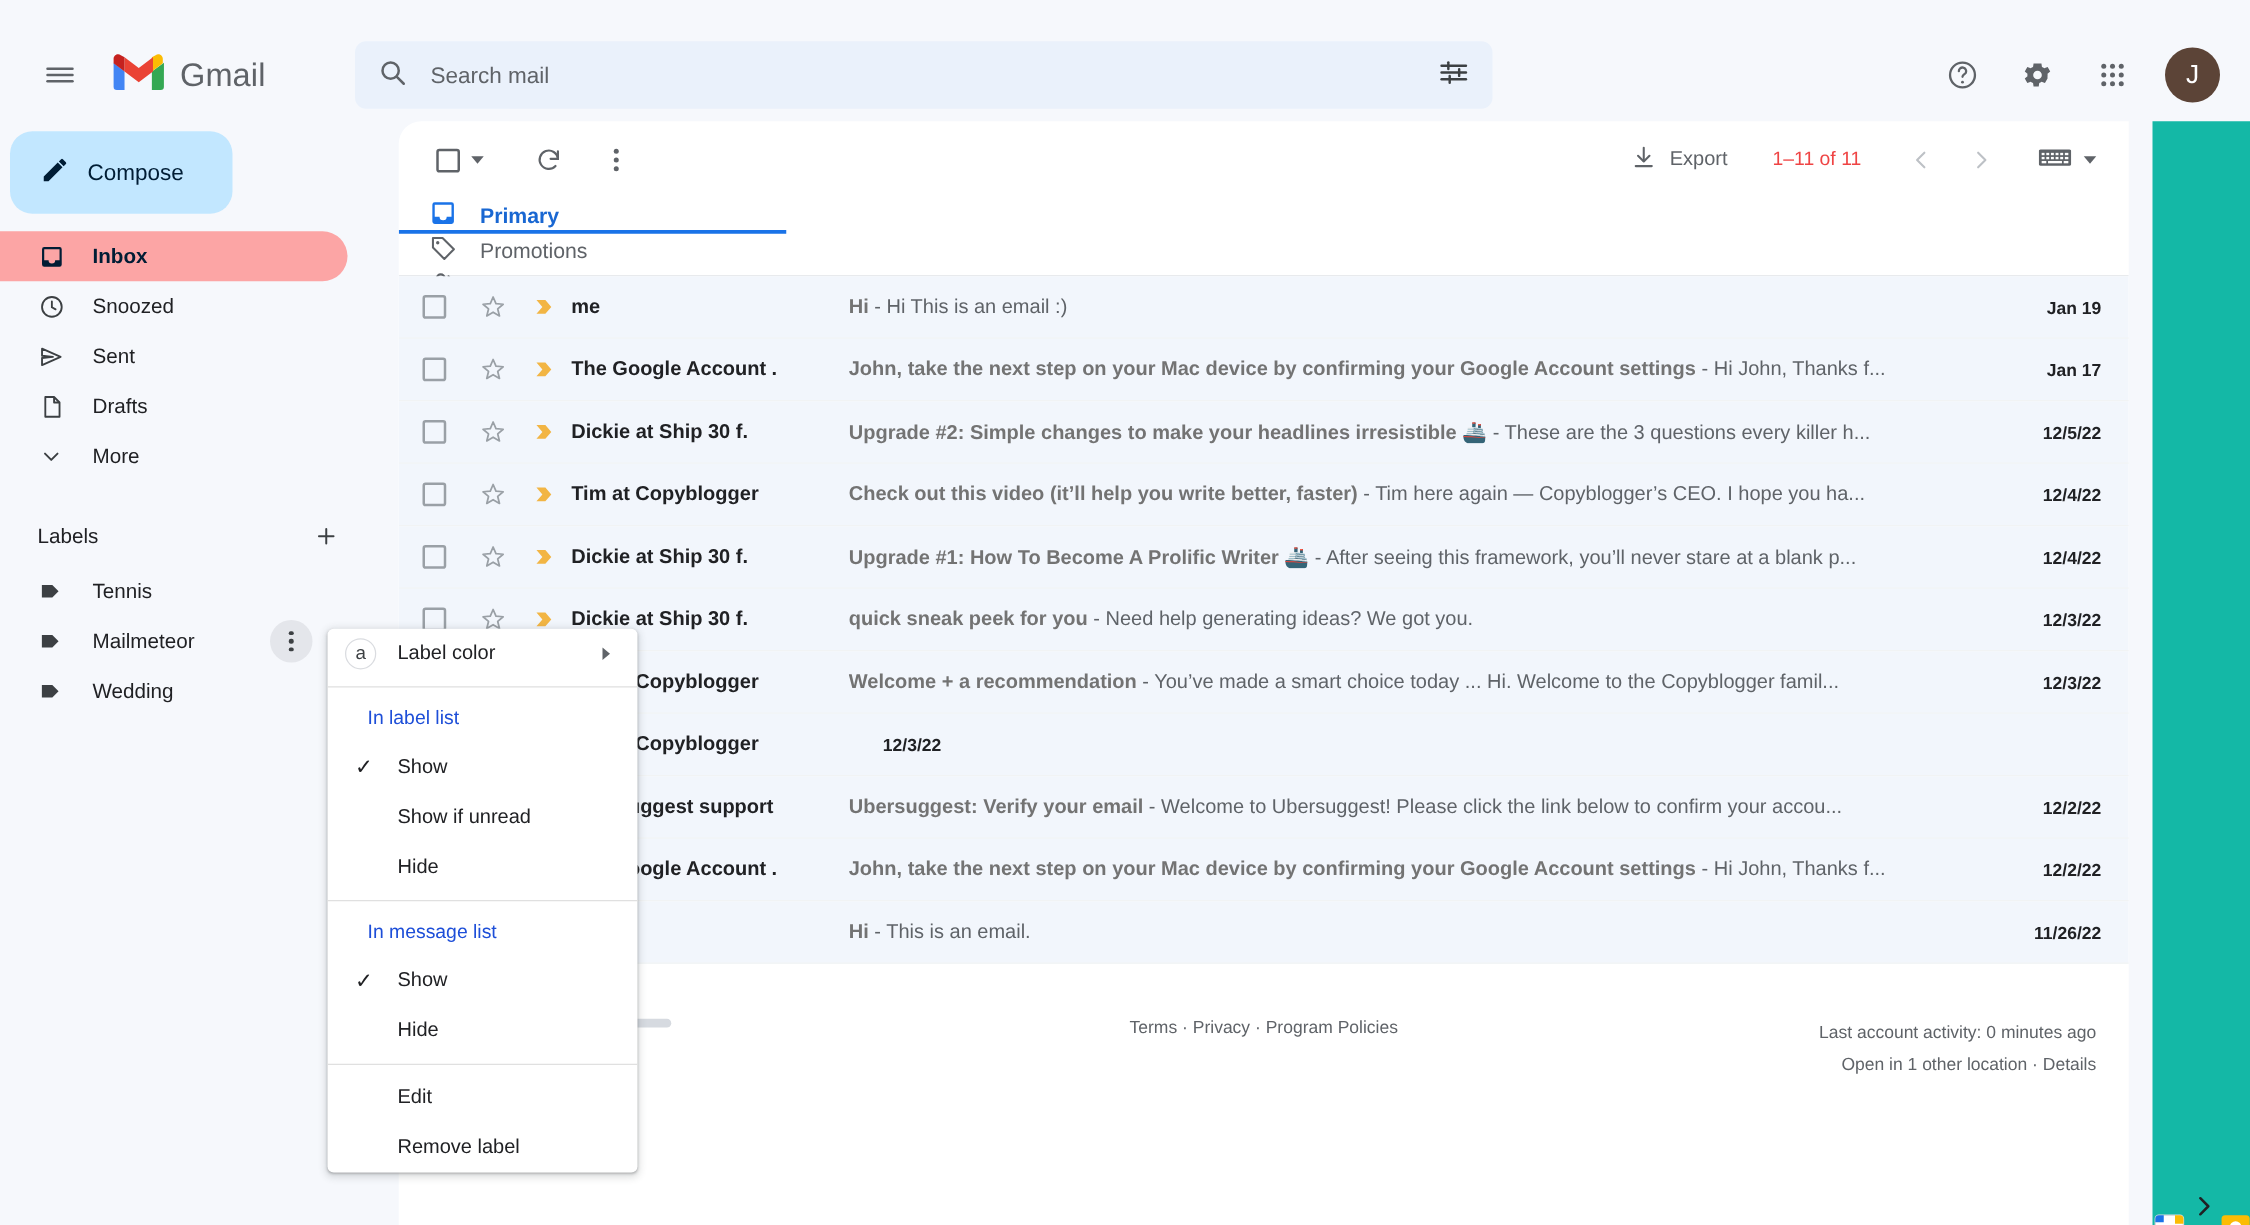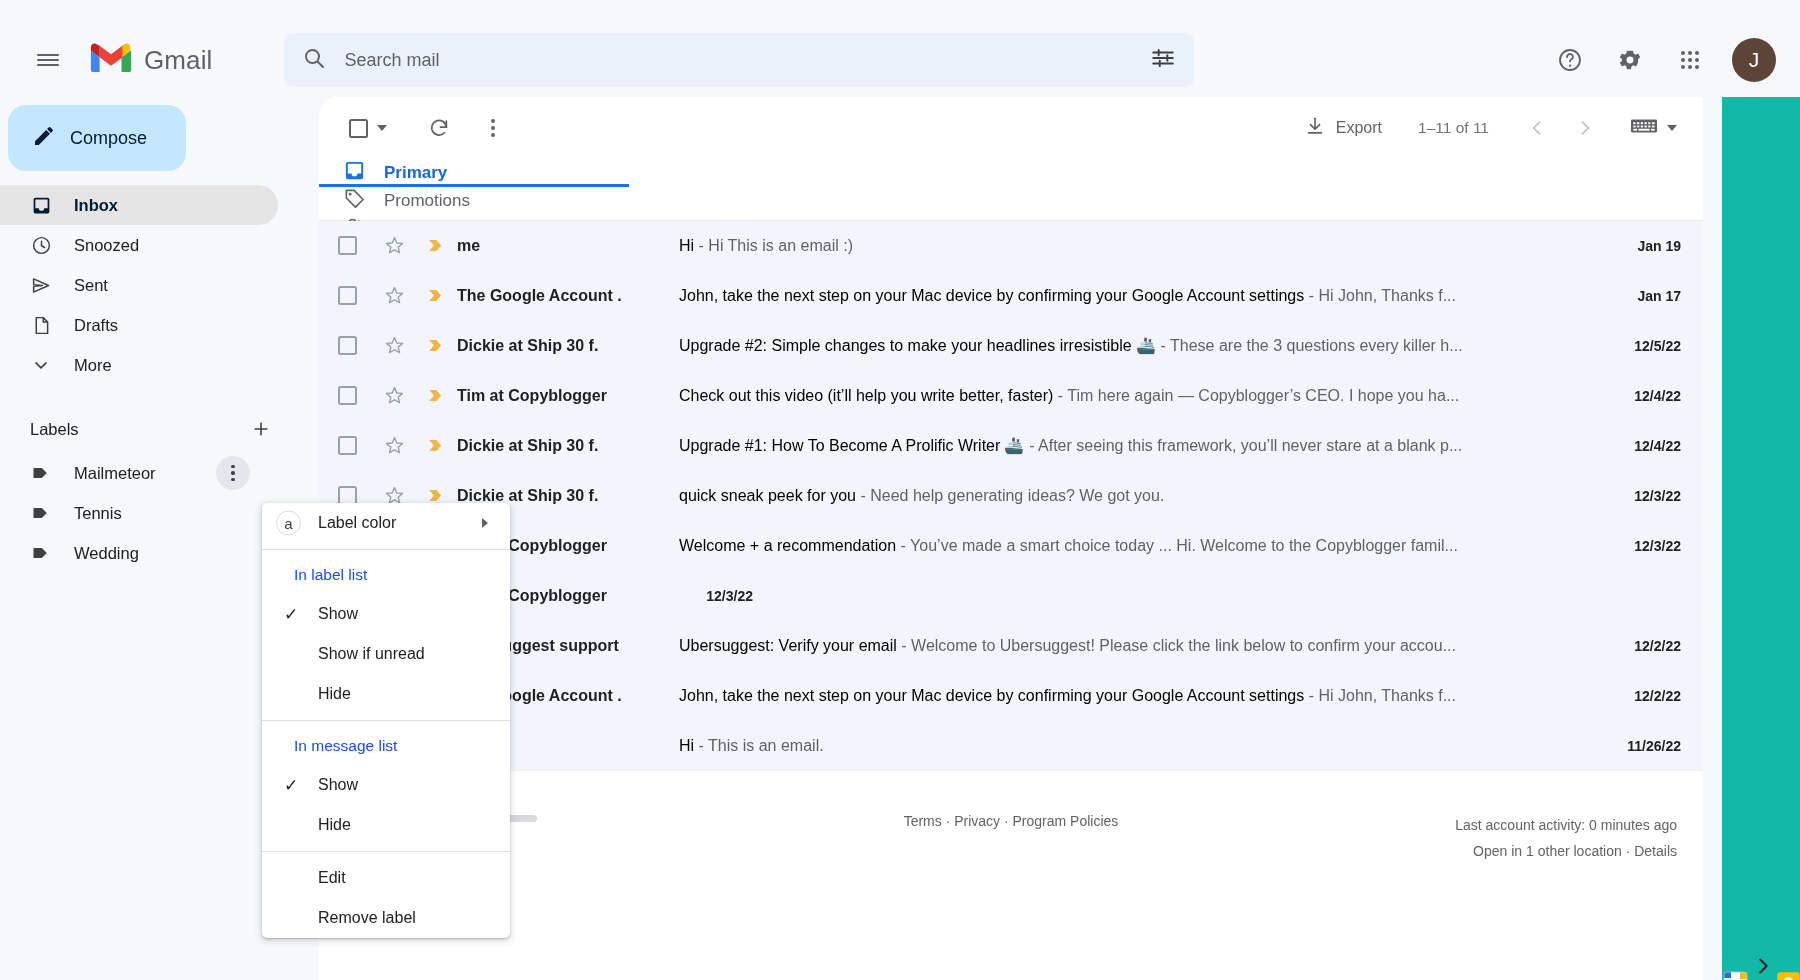--- a/index.html
+++ b/index.html
@@ -57,21 +57,21 @@
     background:#C2E7FF; border-radius:18px; border:0;
     padding: 0 24px; cursor:pointer;
     font-size:18px; color:#001D35; font-family:"Liberation Sans", sans-serif;
   }
   .nav-item {
     display:flex; align-items:center; gap:22px;
     height: 40px; padding-left: 30px; margin-right: 22px;
     border-radius: 0 20px 20px 0; cursor:pointer;
     font-size: 16.5px; color:#202124;
   }
-  .nav-item.active { background:#e5e5e5; font-weight:bold; color:#001D35; }
+  .nav-item.active { background:#fca5a5; font-weight:bold; color:#001D35; }
   .nav-ico { width:22px; height:22px; display:flex; align-items:center; justify-content:center; flex:0 0 22px; }
   .labels-head {
     display:flex; align-items:center; height:44px;
     padding-left:30px; margin: 22px 22px 2px 0; font-size:16.5px; color:#202124;
   }
   .labels-head .plus { margin-left:auto; width:34px; height:34px; border-radius:50%;
     display:flex; align-items:center; justify-content:center; cursor:pointer; }
   .label-item { position:relative; }
   .label-more {
     position:absolute; right: 28px; top: 50%; transform: translateY(-50%);
@@ -85,21 +85,21 @@
   .main {
     flex:1; background:#fff; border-radius: 18px 0 0 18px;
     margin-right: 0; position:relative; overflow:hidden;
   }
   .toolbar { height: 62px; display:flex; align-items:center; padding: 0 16px 0 22px; }
   .tb-check { display:flex; align-items:center; cursor:pointer; padding: 8px; border-radius:50%; }
   .sqbox { width:19px; height:19px; border:2px solid #5f6368; border-radius:2.5px; }
   .caret-dn { width:0;height:0;border-left:5px solid transparent;border-right:5px solid transparent;border-top:6px solid #5f6368; margin-left:9px;}
   .tb-right { margin-left:auto; display:flex; align-items:center; gap: 4px; justify-content: flex-end; }
   .export-btn { display:flex; align-items:center; gap:10px; padding: 8px 14px; border-radius:6px; cursor:pointer; font-size:16px; color:#5f6368;}
-  .page-count { font-size:15.5px; color:#737373; margin: 0 22px 0 18px; }
+  .page-count { font-size:15.5px; color:#ef4444; margin: 0 22px 0 18px; }
   .nav-arrow { width:44px;height:44px;border-radius:50%;display:flex;align-items:center;justify-content:center;cursor:pointer;}
   .kb-btn { display:flex;align-items:center;gap:8px;padding:8px 10px;border-radius:6px;cursor:pointer;margin-left:10px;}
 
   
   .tabs { display:flex; height: 62px; border-bottom: 1px solid #e8eaed; flex-direction: column; }
   .tab {
     width: 310px; display:flex; align-items:center; gap:18px;
     padding-left: 24px; cursor:pointer; font-size:17px; color:#5f6368;
     position:relative;
   }
@@ -117,21 +117,21 @@
   }
   .r-cb { width:56px; display:flex; justify-content:center; }
   .r-cb .sqbox { border-color:#9aa0a6; }
   .r-star { width:38px; display:flex; justify-content:center; }
   .r-imp { width:44px; display:flex; justify-content:center; }
   .r-sender { width: 222px; color:#202124; font-weight:bold; overflow:hidden; white-space:nowrap; text-overflow:ellipsis; padding-right:14px;}
   .r-subject {
     flex:1; overflow:hidden; white-space:nowrap; text-overflow:ellipsis;
     padding-right: 30px;
   }
-  .r-subject b { font-weight:normal; color:#000000; }
+  .r-subject b { font-weight:bold; color:#737373; }
   .r-subject span { color:#5f6368; font-weight:normal; }
   .r-date { width: 96px; text-align:right; padding-right: 22px; font-size:14px; color:#202124; font-weight:bold;}
 
   
   .footer {
     margin-top: 18px; display:flex; align-items:flex-start;
     padding: 12px 26px 0 26px; font-size: 14px; color:#5f6368;
   }
   .f-left { width: 380px; }
   .f-bar { width: 150px; height: 7px; background:#d6dae0; border-radius:4px; margin: 14px 0 12px 42px; }
@@ -321,40 +321,40 @@
           <svg width="20" height="20" viewBox="0 0 24 24" stroke="#3c4043" stroke-width="1.9" stroke-linecap="round">
             <line x1="12" y1="5" x2="12" y2="19"></line>
               <line x1="5" y1="12" x2="19" y2="12"></line>
           </svg>
         </span>
       </div>
 
       <div class="nav-item label-item">
         <span class="nav-ico">
           <svg width="20" height="20" viewBox="0 0 24 24" fill="#3c4043">
+              <path d="M3 6h10l6 6-6 6H3z"></path>
+            </svg>
+        </span>
+        <span>Tennis</span>
+      </div>
+
+      <div class="nav-item label-item">
+        <span class="nav-ico">
+          <svg width="20" height="20" viewBox="0 0 24 24" fill="#3c4043">
             <path d="M3 6h10l6 6-6 6H3z"></path>
           </svg>
         </span>
         <span>Mailmeteor</span>
         <span class="label-more">
           <span class="dot3">
               <i></i>
               <i></i>
               <i></i>
             </span>
         </span>
-      </div>
-
-      <div class="nav-item label-item">
-        <span class="nav-ico">
-          <svg width="20" height="20" viewBox="0 0 24 24" fill="#3c4043">
-              <path d="M3 6h10l6 6-6 6H3z"></path>
-            </svg>
-        </span>
-        <span>Tennis</span>
       </div>
 
       <div class="nav-item label-item">
         <span class="nav-ico">
           <svg width="20" height="20" viewBox="0 0 24 24" fill="#3c4043">
               <path d="M3 6h10l6 6-6 6H3z"></path>
             </svg>
         </span>
         <span>Wedding</span>
       </div>

